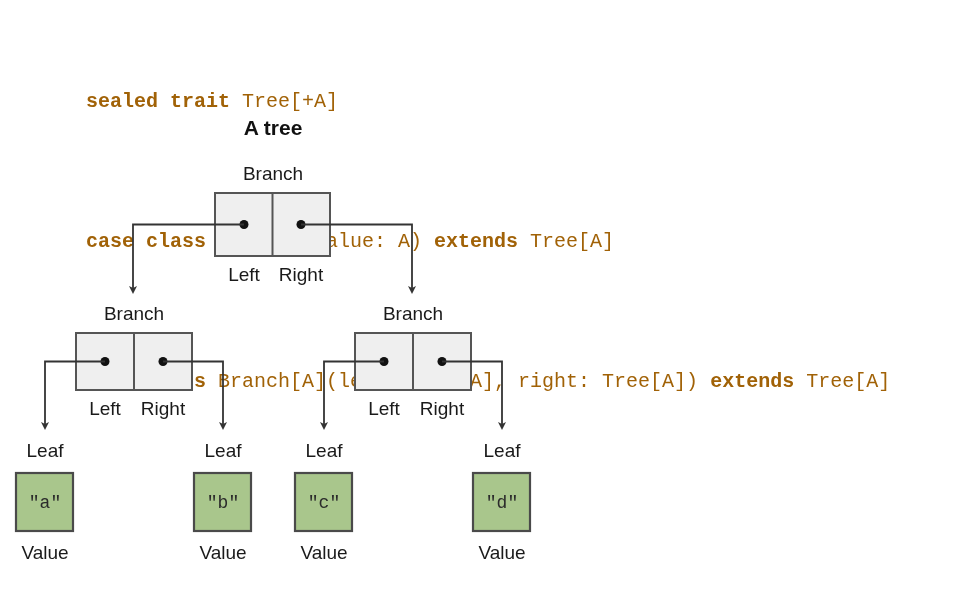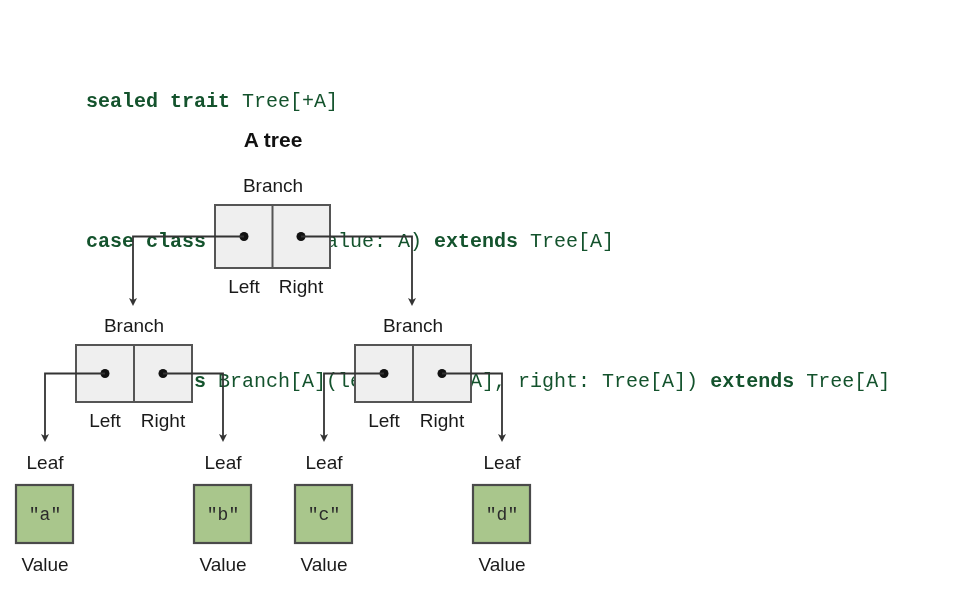--- a/index.html
+++ b/index.html
@@ -23,30 +23,30 @@
   
   .code-block {
     position: absolute;
     left: 14px;
     top: 4px;
     width: 955px;
     font-family: "Liberation Mono", monospace;
     font-size: 20px;
     line-height: 28px;
     white-space: pre;
-    color: #14532d;
+    color: #a16207;
   }
   .code-line { white-space: pre; }
   .kw { font-weight: bold; }
 
   
   .diagram {
     position: absolute;
     left: 0;
-    top: 105px;
+    top: 93px;
     width: 975px;
     height: 489px;
     text-align: center;
   }
   svg { display: block; }
 
   text.lbl {
     font-family: "Liberation Sans", sans-serif;
     font-size: 19px;
     fill: #1a1a1a;

